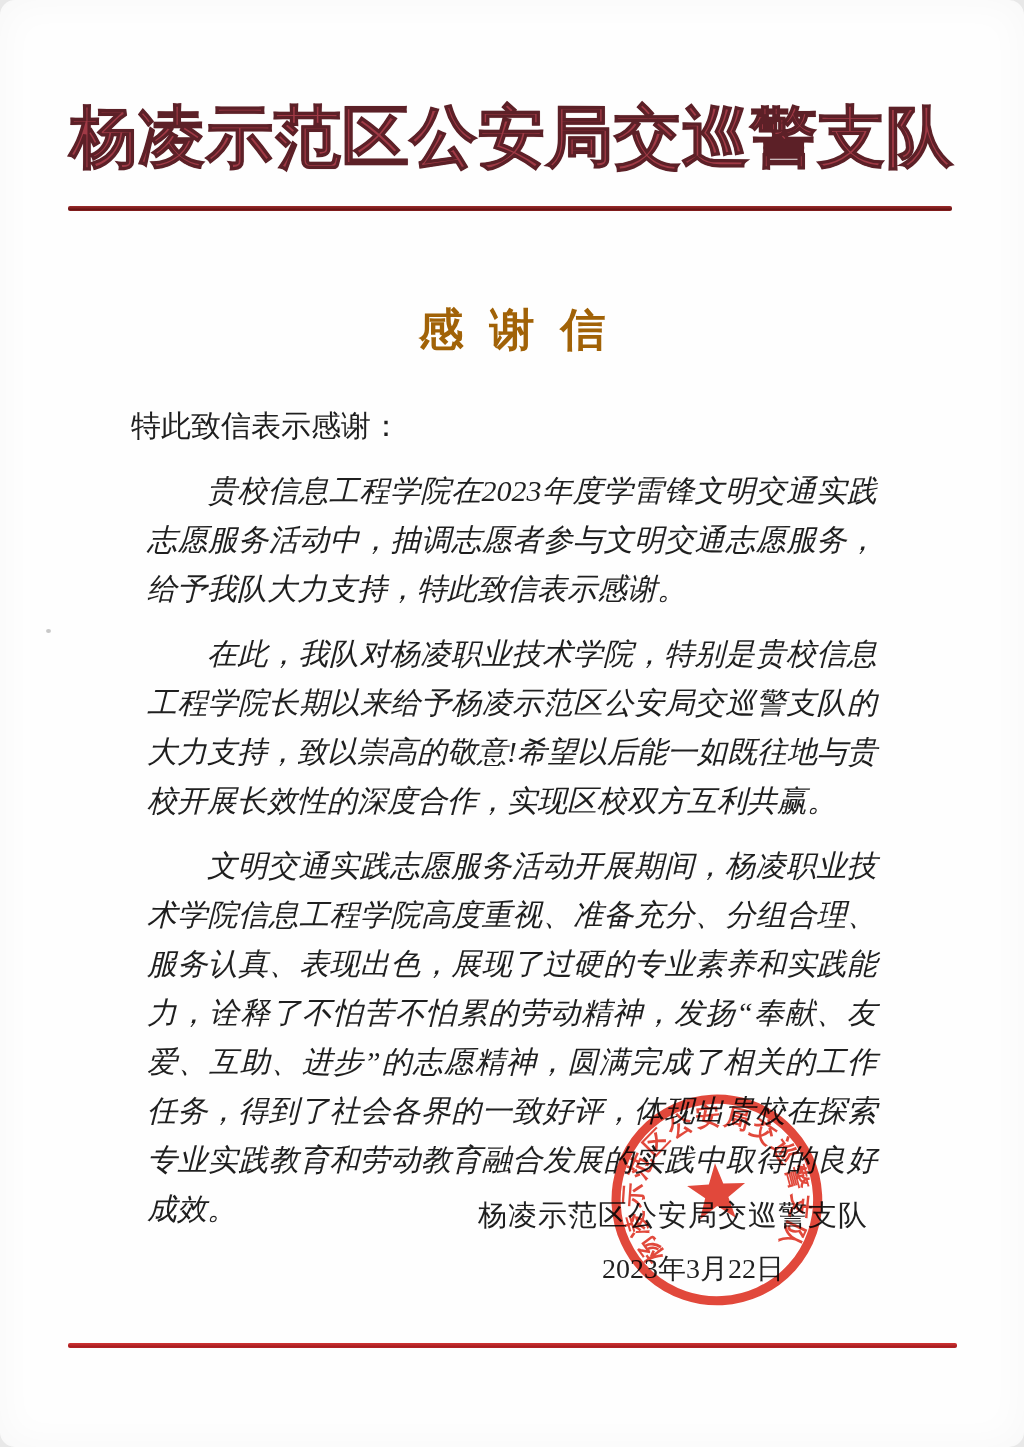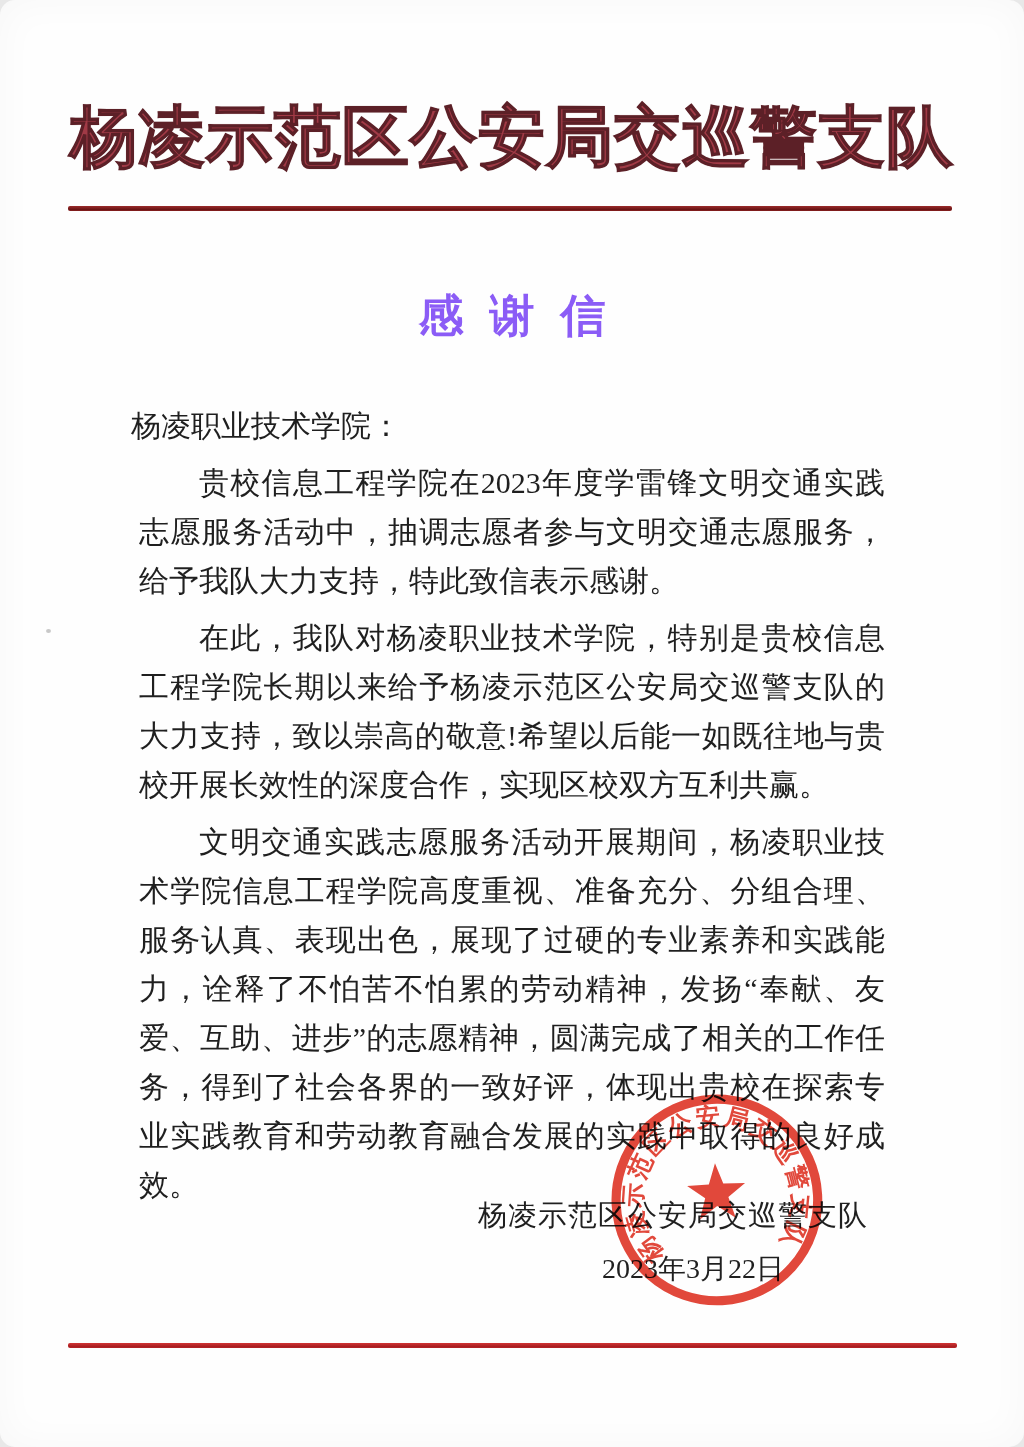--- a/index.html
+++ b/index.html
@@ -24,37 +24,37 @@
     text-shadow:0 0 1px #4a161c;
     white-space:nowrap;
   }
   .header-rule{
     position:absolute;top:206px;left:68px;width:884px;height:5px;
     background:linear-gradient(180deg,#9b2b2b 0%,#6b1414 70%,#8a2020 100%);
     border-radius:2px;
   }
   
   .letter-title{
-    position:absolute;top:286px;left:0;width:100%;
+    position:absolute;top:300px;left:0;width:100%;
     text-align:center;
     font-size:45px;font-weight:bold;
-    color:#8b5cf6;
+    color:#a16207;
     letter-spacing:26px;
     text-indent:26px;
     white-space:nowrap;
   }
   
   .body-block{
     position:absolute;top:401px;left:131px;width:762px;
     font-size:30px;line-height:49px;
     color:#1f1f1f;
     text-align:justify;
   }
   .salutation{text-indent:0;}
-  .para{text-indent:2em;margin:8px;}
+  .para{text-indent:2em;margin:16px;font-style:italic;}
   
   .signature{
     position:absolute;top:1196px;left:0;width:868px;
     text-align:right;
     font-size:29px;color:#1f1f1f;
     letter-spacing:1px;
     white-space:nowrap;
   }
   .date{
     position:absolute;top:1250px;left:0;width:784px;
@@ -86,21 +86,21 @@
 <body>
 
 <div class="page">
 
   <div class="header-title">杨凌示范区公安局交巡警支队</div>
   <div class="header-rule"></div>
 
   <div class="letter-title">感谢信</div>
 
   <div class="body-block">
-    <div class="salutation">杨凌职业技术学院：</div>
+    <div class="salutation">特此致信表示感谢：</div>
     <p class="para">贵校信息工程学院在2023年度学雷锋文明交通实践志愿服务活动中，抽调志愿者参与文明交通志愿服务，给予我队大力支持，特此致信表示感谢。</p>
     <p class="para">在此，我队对杨凌职业技术学院，特别是贵校信息工程学院长期以来给予杨凌示范区公安局交巡警支队的大力支持，致以崇高的敬意!希望以后能一如既往地与贵校开展长效性的深度合作，实现区校双方互利共赢。</p>
     <p class="para">文明交通实践志愿服务活动开展期间，杨凌职业技术学院信息工程学院高度重视、准备充分、分组合理、服务认真、表现出色，展现了过硬的专业素养和实践能力，诠释了不怕苦不怕累的劳动精神，发扬“奉献、友爱、互助、进步”的志愿精神，圆满完成了相关的工作任务，得到了社会各界的一致好评，体现出贵校在探索专业实践教育和劳动教育融合发展的实践中取得的良好成效。</p>
   </div>
 
   <div class="signature">杨凌示范区公安局交巡警支队</div>
   <div class="date">2023年3月22日</div>
 
   <svg class="seal" viewBox="0 0 220 220">
     <circle cx="110" cy="108" r="99" fill="none" stroke="#e03a2c" stroke-width="9"></circle>

